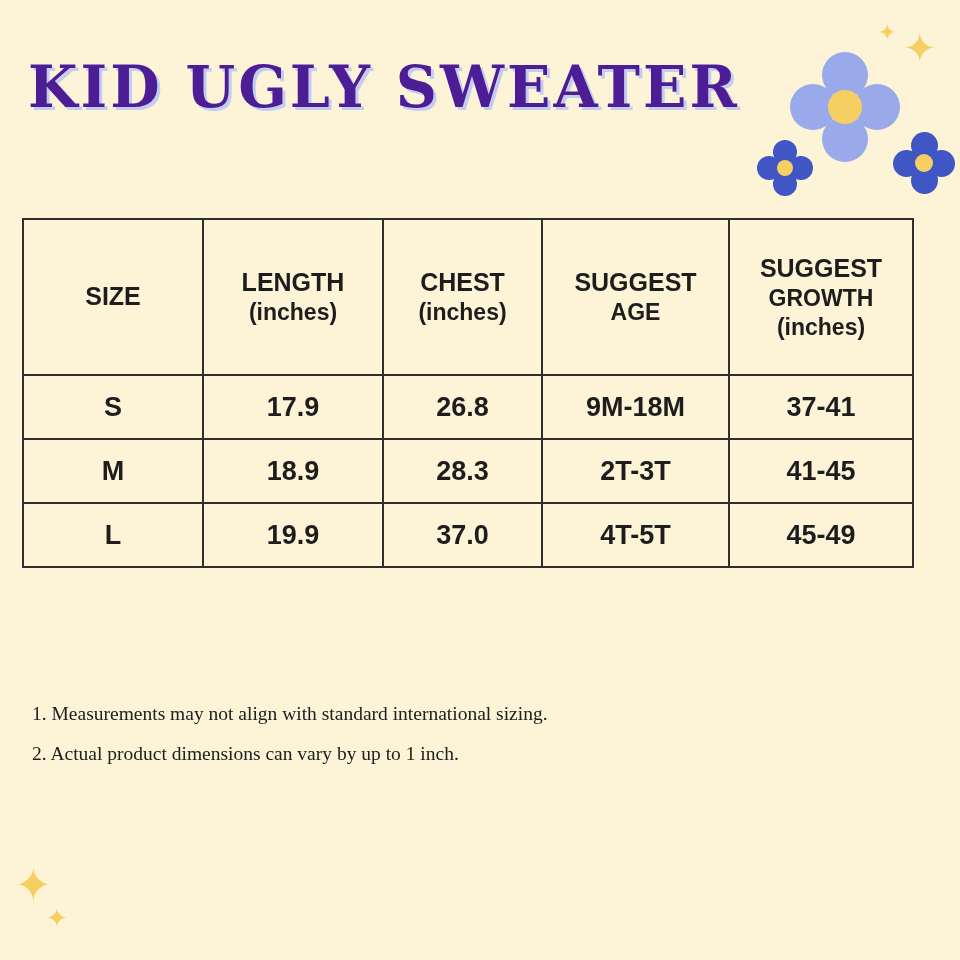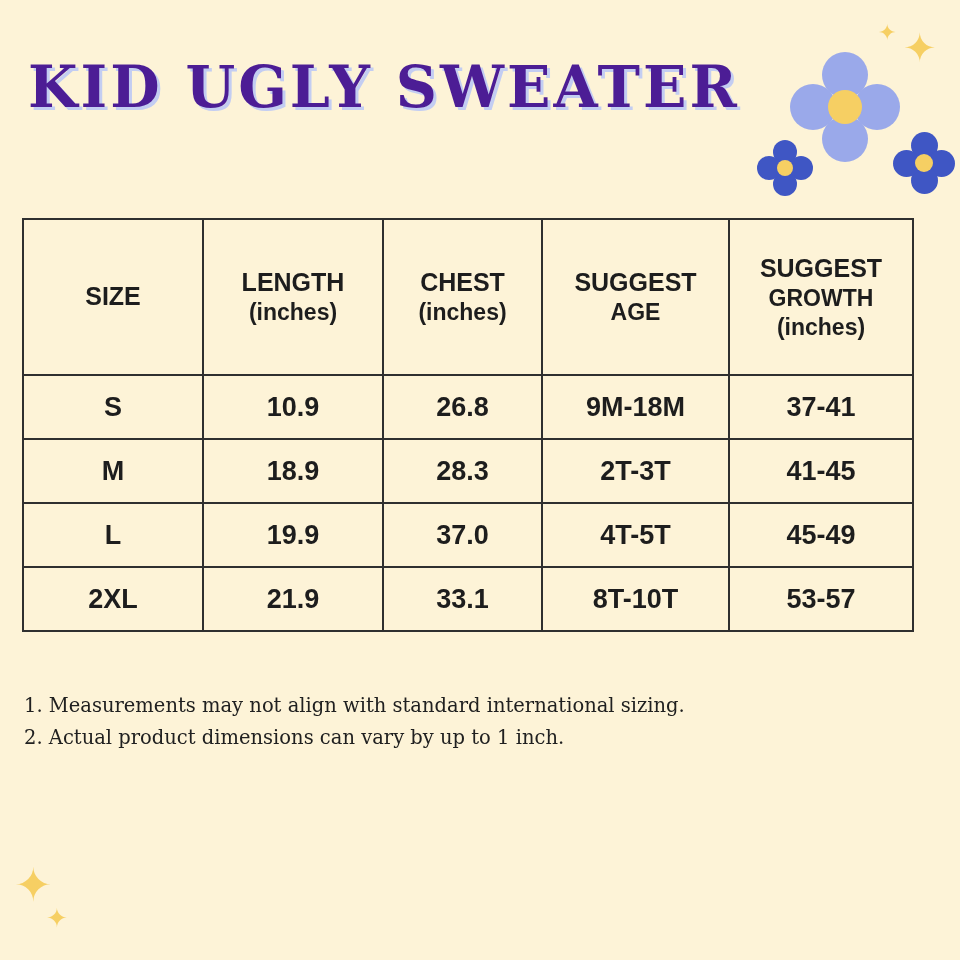--- a/index.html
+++ b/index.html
@@ -112,21 +112,21 @@
   .notes {
     position: absolute;
     top: 690px;
     left: 24px;
     width: 900px;
     font-family: "DejaVu Serif", serif;
     font-size: 19.5px;
     line-height: 1.62;
     color: #202020;
   }
-  .notes p { margin: 0; }
+  .notes p { margin: 8px; font-family: Liberation Serif, serif; }
 </style>
 </head>
 <body>
 
 <div class="page">
 
   <div class="title-row">
     <h1 class="title">KID UGLY SWEATER</h1>
   </div>
 
@@ -189,46 +189,39 @@
           <th>
             <span>SUGGEST</span>
             <span class="sub">GROWTH</span>
             <span class="sub">(inches)</span>
           </th>
         </tr>
       </thead>
       <tbody>
         <tr>
           <td>S</td>
-          <td>10.9</td>
+          <td>17.9</td>
           <td>26.8</td>
           <td>9M-18M</td>
           <td>37-41</td>
         </tr>
         <tr>
           <td>M</td>
           <td>18.9</td>
           <td>28.3</td>
           <td>2T-3T</td>
           <td>41-45</td>
         </tr>
         <tr>
           <td>L</td>
           <td>19.9</td>
           <td>37.0</td>
           <td>4T-5T</td>
           <td>45-49</td>
         </tr>
-        <tr>
-          <td>2XL</td>
-          <td>21.9</td>
-          <td>33.1</td>
-          <td>8T-10T</td>
-          <td>53-57</td>
-        </tr>
       </tbody>
     </table>
   </div>
 
   <div class="notes">
     <p>1. Measurements may not align with standard international sizing.</p>
     <p>2. Actual product dimensions can vary by up to 1 inch.</p>
   </div>
 
 </div>

